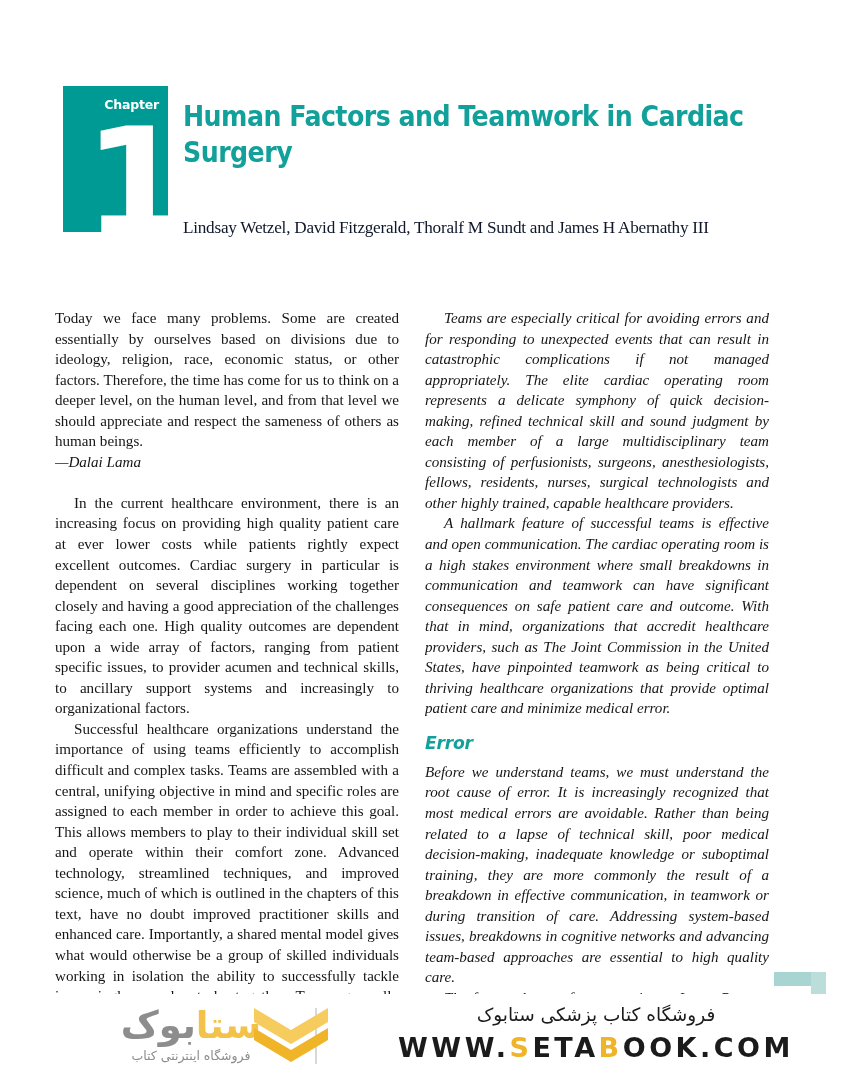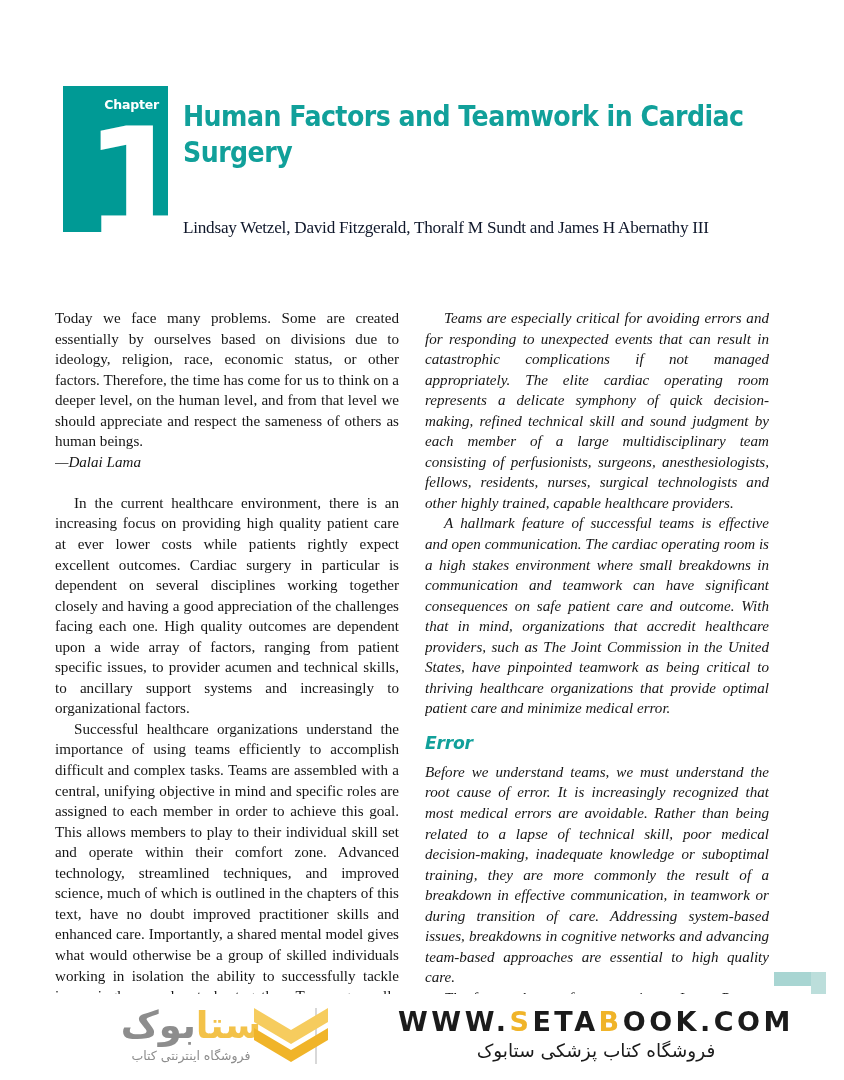--- a/index.html
+++ b/index.html
@@ -300,18 +300,18 @@
       <div class="logo-sub">فروشگاه اینترنتی کتاب</div>
       <div class="logo-divider"></div>
     </div>
 
     <svg id="brand-mark" viewBox="0 0 78 58">
       <polygon points="2,2 39,24 76,2 76,16 39,38 2,16" fill="#f6cc5e"></polygon>
       <polygon points="2,22 39,44 76,22 76,34 39,56 2,34" fill="#f0b429"></polygon>
     </svg>
 
     <div id="banner-right">
+      <div id="banner-persian">فروشگاه کتاب پزشکی ستابوک</div>
       <div id="banner-url"><span>WWW.</span><span class="accent">S</span><span>ETA</span><span class="accent">B</span><span>OOK.COM</span></div>
-      <div id="banner-persian">فروشگاه کتاب پزشکی ستابوک</div>
     </div>
   </div>
 
 </div>
 
 </body></html>

